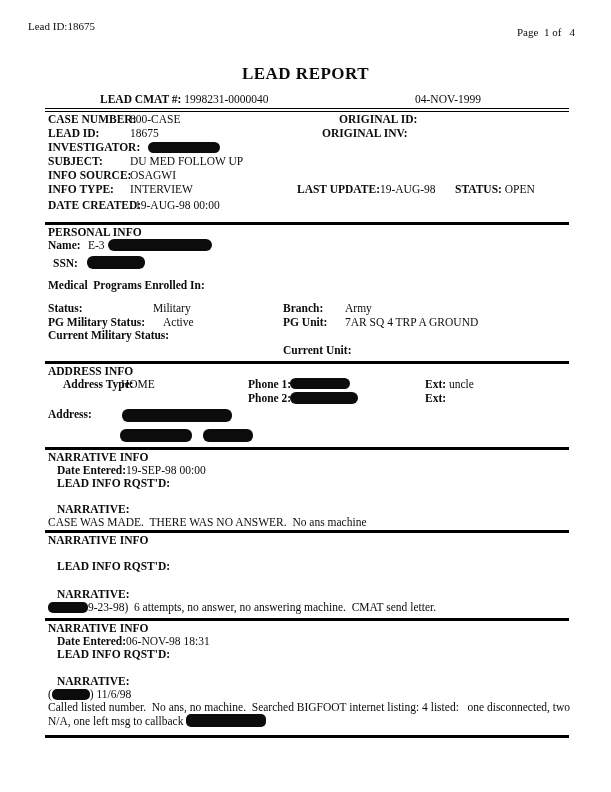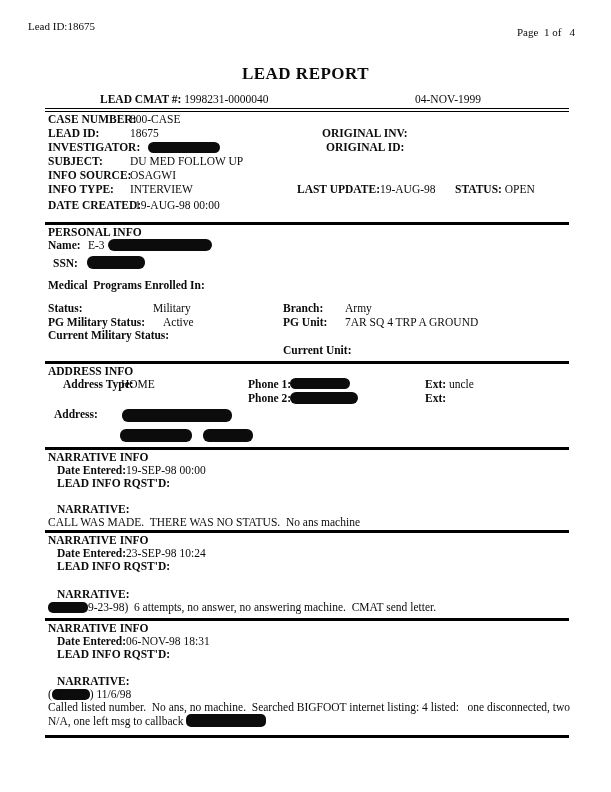--- a/index.html
+++ b/index.html
@@ -44,21 +44,21 @@
     <span style="left:415px;">04-NOV-1999</span>
   </div>
 
   <div class="content">
 
     <div class="rule thin-top" style="top:0;"></div>
 
     <div class="ln" style="top:5px;">
       <span class="lbl" style="left:3px;">CASE NUMBER:</span>
       <span style="left:85px;">800-CASE</span>
-      <span class="lbl" style="left:281px;margin-top:28px;">ORIGINAL ID:</span>
+      <span class="lbl" style="left:294px;">ORIGINAL ID:</span>
     </div>
     <div class="ln" style="top:19px;">
       <span class="lbl" style="left:3px;">LEAD ID:</span>
       <span style="left:85px;">18675</span>
       <span class="lbl" style="left:277px;">ORIGINAL INV:</span>
     </div>
     <div class="ln" style="top:33px;">
       <span class="lbl" style="left:3px;">INVESTIGATOR:</span>
       <span class="redact" style="left:103px; top:1px; width:72px; height:11px;"></span>
     </div>
@@ -126,21 +126,21 @@
       <span class="lbl" style="left:203px;">Phone 1:</span>
       <span class="redact" style="left:245px; top:0px; width:60px; height:11px;"></span>
       <span style="left:380px;"><span class="lbl">Ext:</span> <span>uncle</span></span>
     </div>
     <div class="ln" style="top:284px;">
       <span class="lbl" style="left:203px;">Phone 2:</span>
       <span class="redact" style="left:245px; top:0px; width:68px; height:12px;"></span>
       <span class="lbl" style="left:380px;">Ext:</span>
     </div>
     <div class="ln" style="top:300px;">
-      <span class="lbl" style="left:3px;margin-left:6px;">Address:</span>
+      <span class="lbl" style="left:3px;">Address:</span>
       <span class="redact" style="left:77px; top:1px; width:110px; height:13px;"></span>
     </div>
     <div class="ln" style="top:320px;">
       <span class="redact" style="left:75px; top:1px; width:72px; height:13px;"></span>
       <span class="redact" style="left:158px; top:1px; width:50px; height:13px;"></span>
     </div>
 
     <div class="rule" style="top:339px;"></div>
     <div class="ln" style="top:343px;">
       <span class="sec-title" style="left:3px;">NARRATIVE INFO</span>
@@ -148,30 +148,27 @@
     <div class="ln" style="top:356px;">
       <span style="left:12px;"><span class="lbl">Date Entered:</span><span>19-SEP-98 00:00</span></span>
     </div>
     <div class="ln" style="top:369px;">
       <span class="lbl" style="left:12px;">LEAD INFO RQST'D:</span>
     </div>
     <div class="ln" style="top:395px;">
       <span class="lbl" style="left:12px;">NARRATIVE:</span>
     </div>
     <div class="ln" style="top:408px;">
-      <span style="left:3px;">CALL WAS MADE.  THERE WAS NO STATUS.  No ans machine</span>
+      <span style="left:3px;">CASE WAS MADE.  THERE WAS NO ANSWER.  No ans machine</span>
     </div>
 
     <div class="rule" style="top:422px;"></div>
     <div class="ln" style="top:426px;">
       <span class="sec-title" style="left:3px;">NARRATIVE INFO</span>
     </div>
-    <div class="ln" style="top:439px;">
-      <span style="left:12px;"><span class="lbl">Date Entered:</span><span>23-SEP-98 10:24</span></span>
-    </div>
     <div class="ln" style="top:452px;">
       <span class="lbl" style="left:12px;">LEAD INFO RQST'D:</span>
     </div>
     <div class="ln" style="top:480px;">
       <span class="lbl" style="left:12px;">NARRATIVE:</span>
     </div>
     <div class="ln" style="top:493px;">
       <span style="left:3px;text-align:right;"><span class="redact-inline" style="width:40px; height:11px;"></span><span>9-23-98)  6 attempts, no answer, no answering machine.  CMAT send letter.</span></span>
     </div>
 

